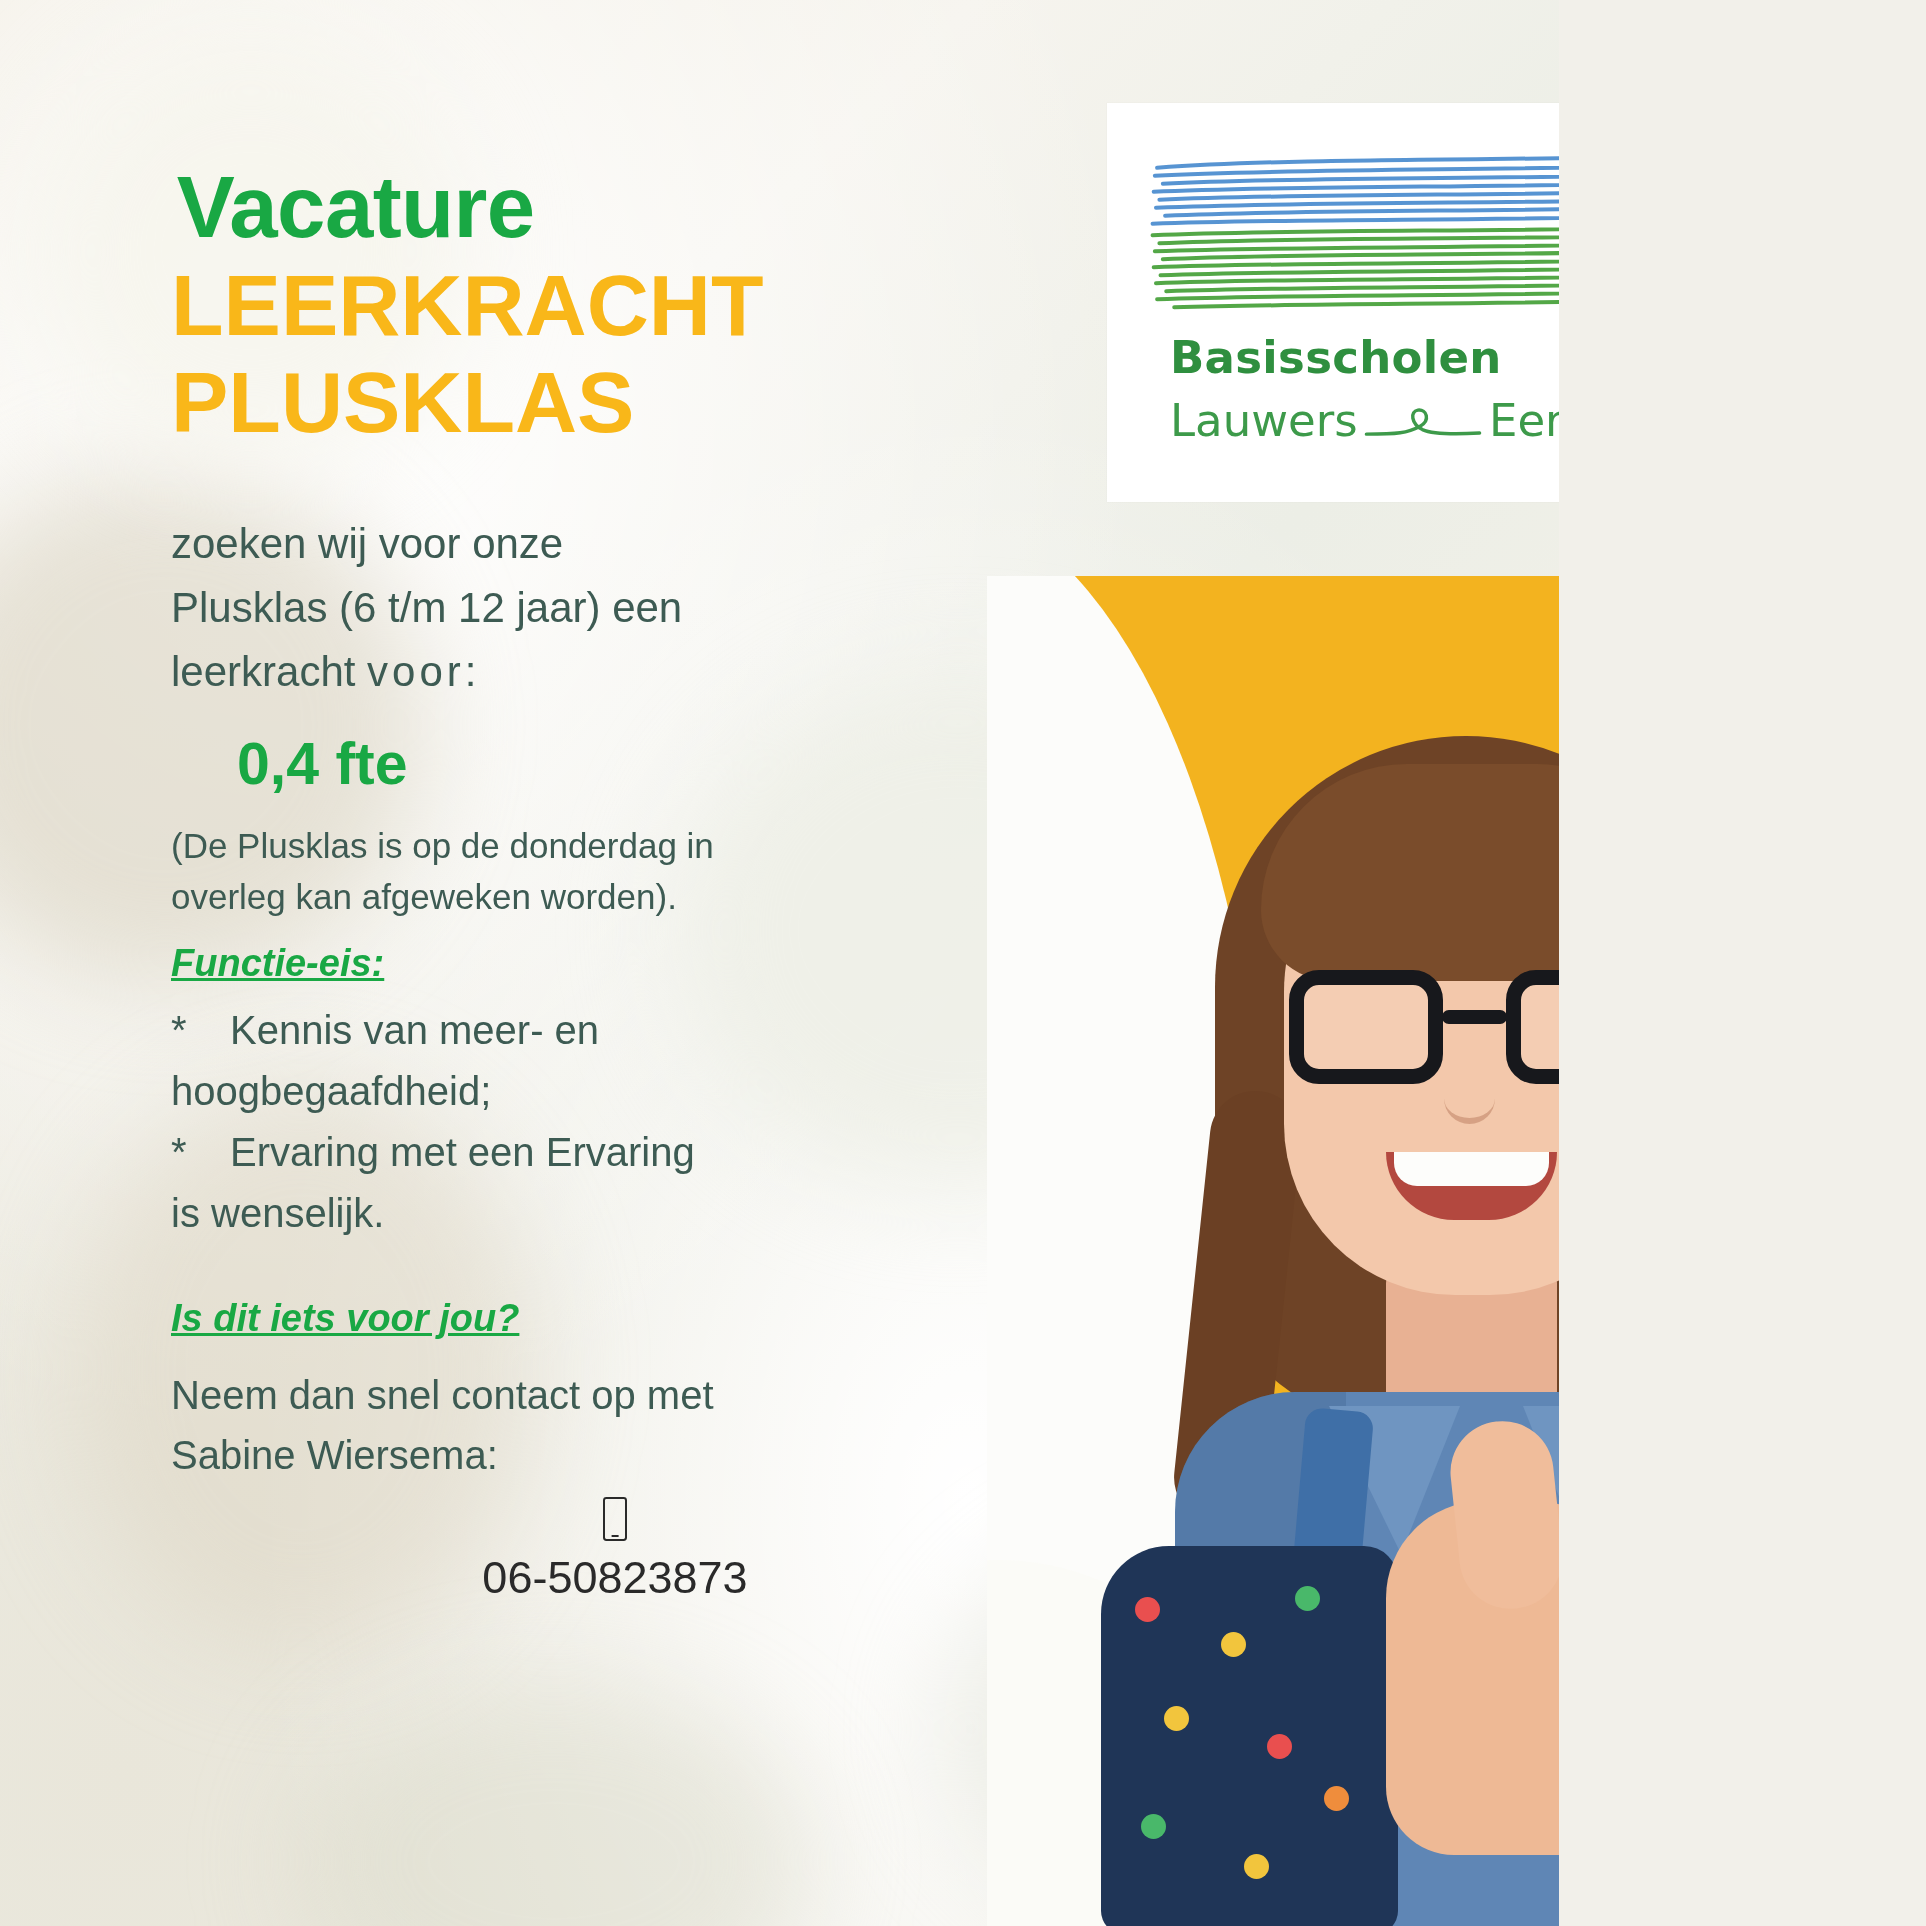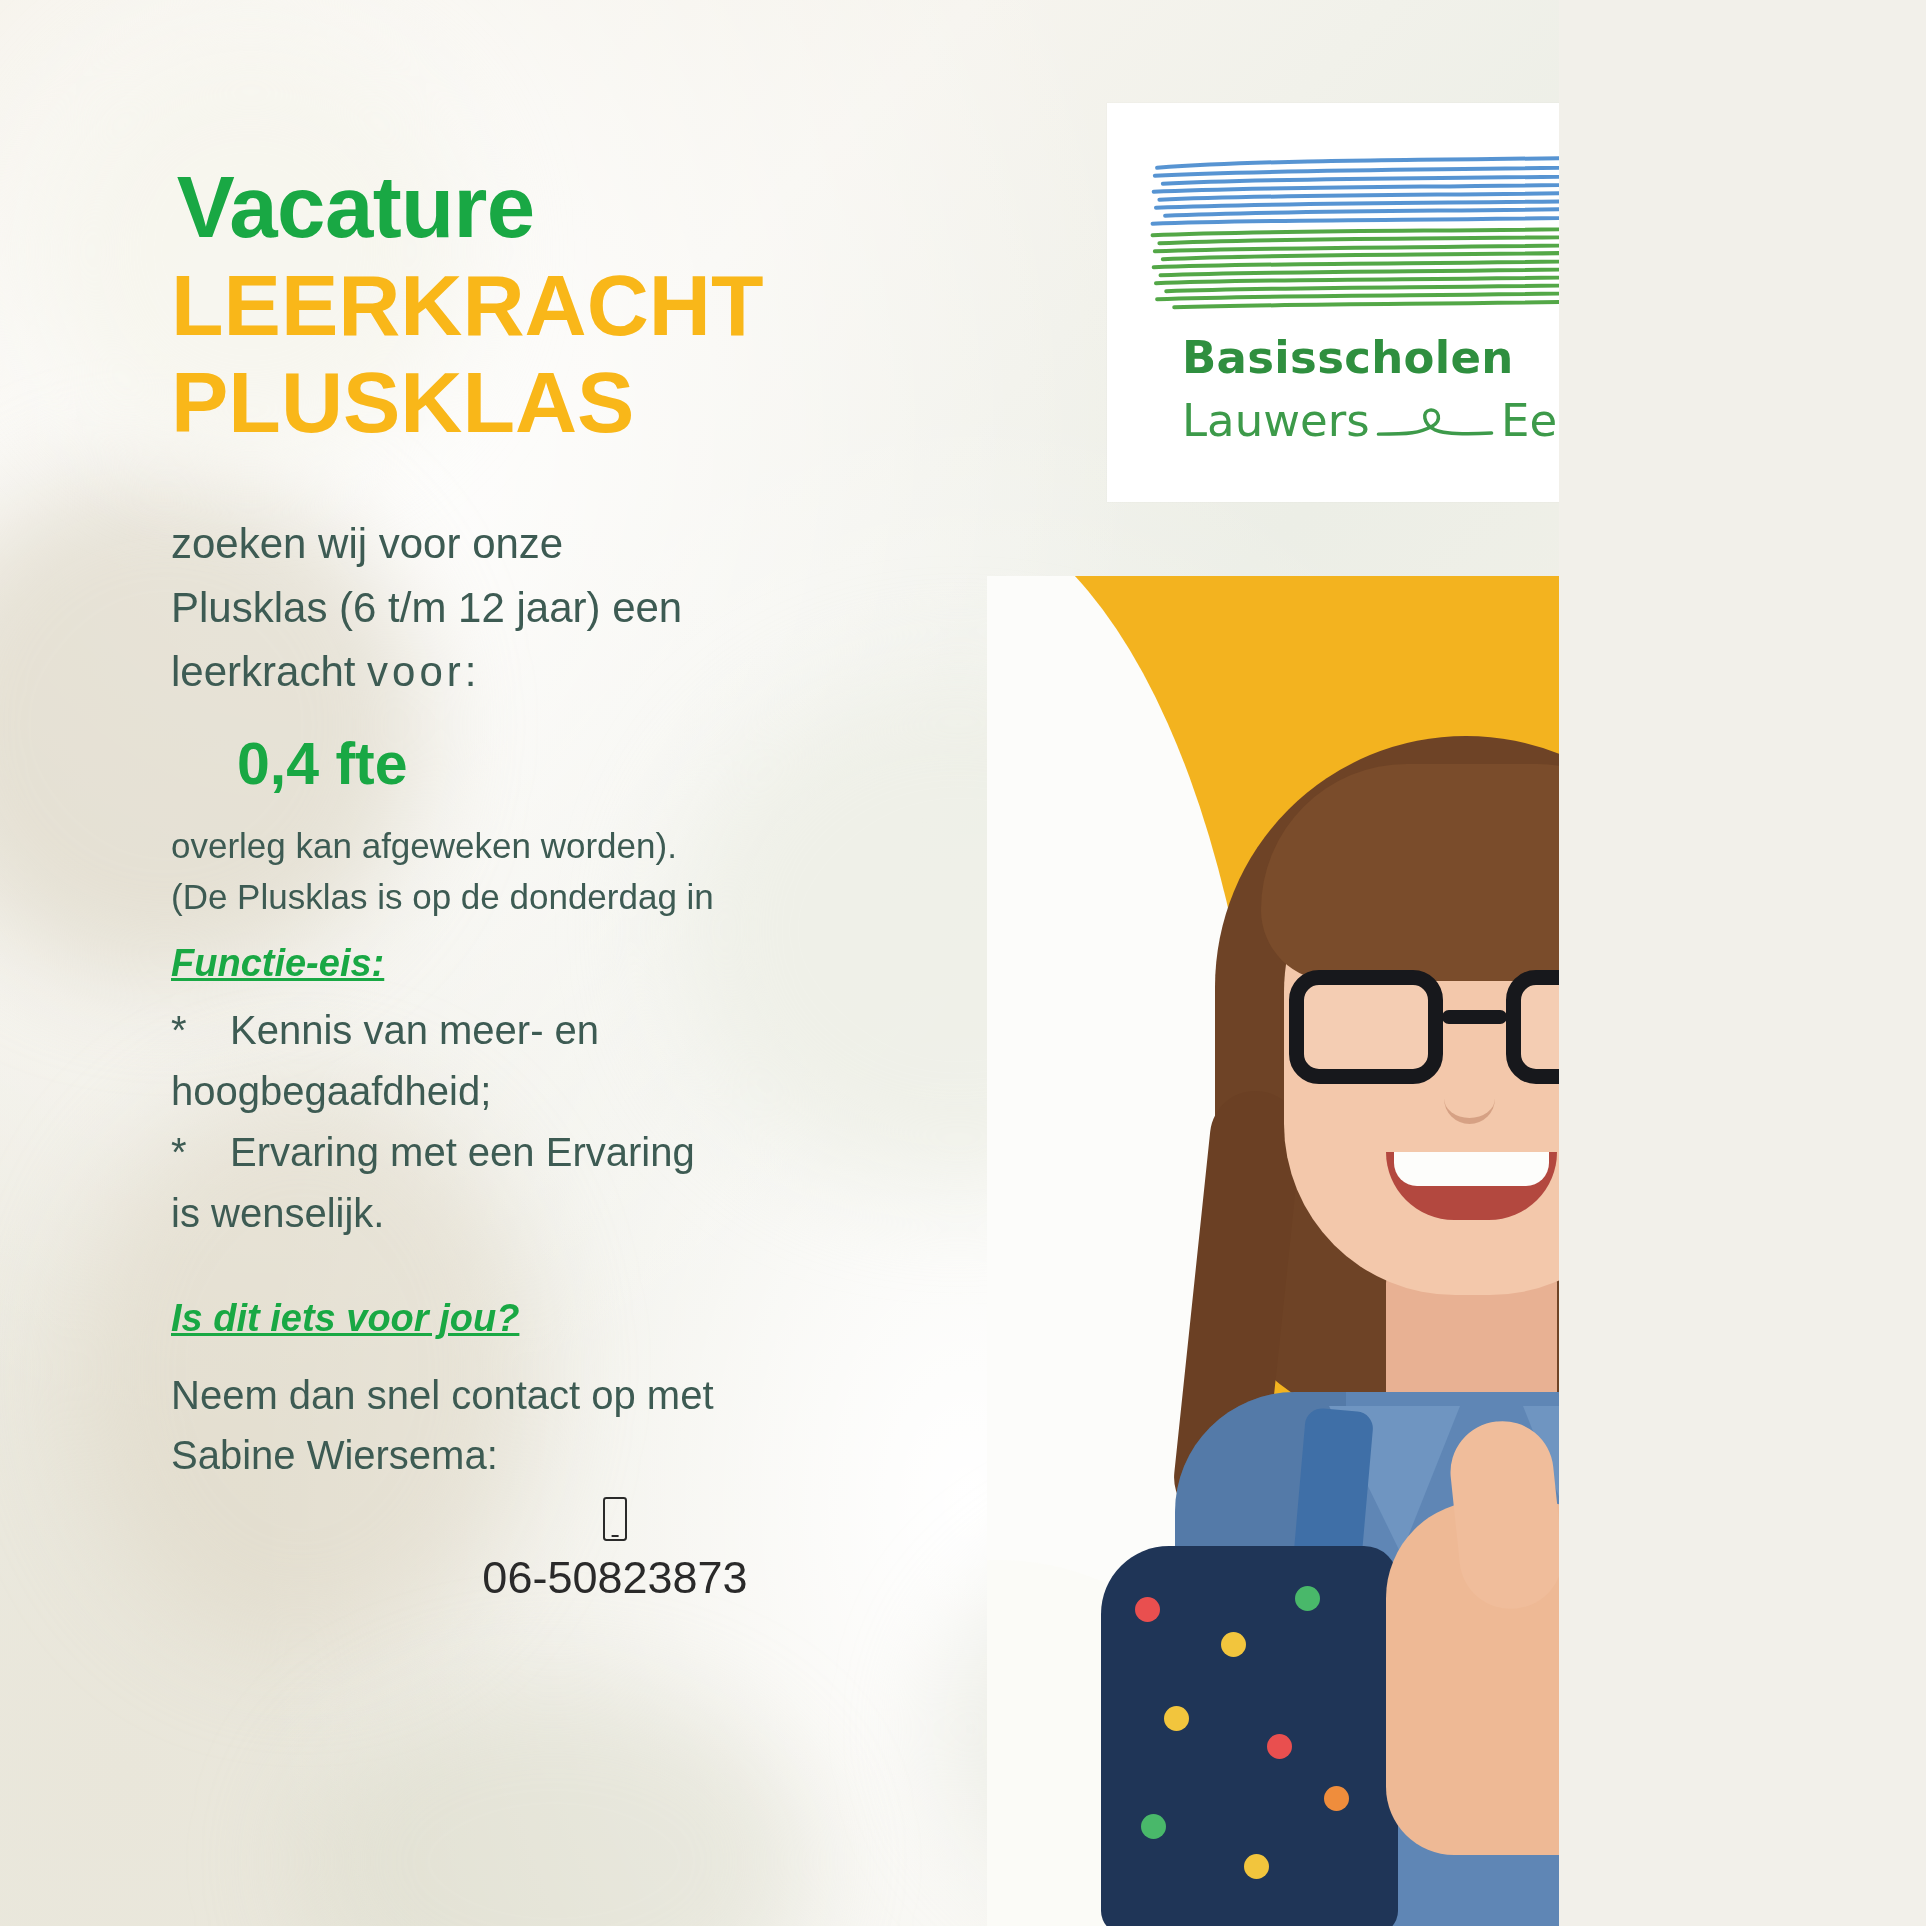--- a/index.html
+++ b/index.html
@@ -173,21 +173,21 @@
   }
   .logo-scribble {
     position: absolute;
     left: 33px;
     top: 35px;
     width: 633px;
     height: 183px;
   }
   .logo-text {
     position: absolute;
-    left: 75px;
+    left: 63px;
     top: 228px;
     width: 571px;
   }
   .logo-line1 {
     font-size: 45px;
     color: #2f8f3f;
     font-family: "DejaVu Sans", sans-serif;
     letter-spacing: 0.3px;
     font-weight: 600;
   }
@@ -439,22 +439,22 @@
 
     <div class="body-block">
       <span class="intro-line">zoeken wij voor onze</span>
       <span class="intro-line">Plusklas (6 t/m 12 jaar) een</span>
       <span class="intro-line"><span>leerkracht </span><span class="spaced">voor</span><span>:</span></span>
     </div>
 
     <div class="fte">0,4 fte</div>
 
     <div class="note">
+      <span>(De Plusklas is op de donderdag in</span>
       <span>overleg kan afgeweken worden).</span>
-      <span>(De Plusklas is op de donderdag in</span>
     </div>
 
     <div class="heading-link">Functie-eis:</div>
 
     <div class="bullets">
       <span class="bullet-row"><span class="star">*</span><span>Kennis van meer- en</span></span>
       <span class="bullet-row">hoogbegaafdheid;</span>
       <span class="bullet-row"><span class="star">*</span><span>Ervaring met een Ervaring</span></span>
       <span class="bullet-row">is wenselijk.</span>
     </div>

